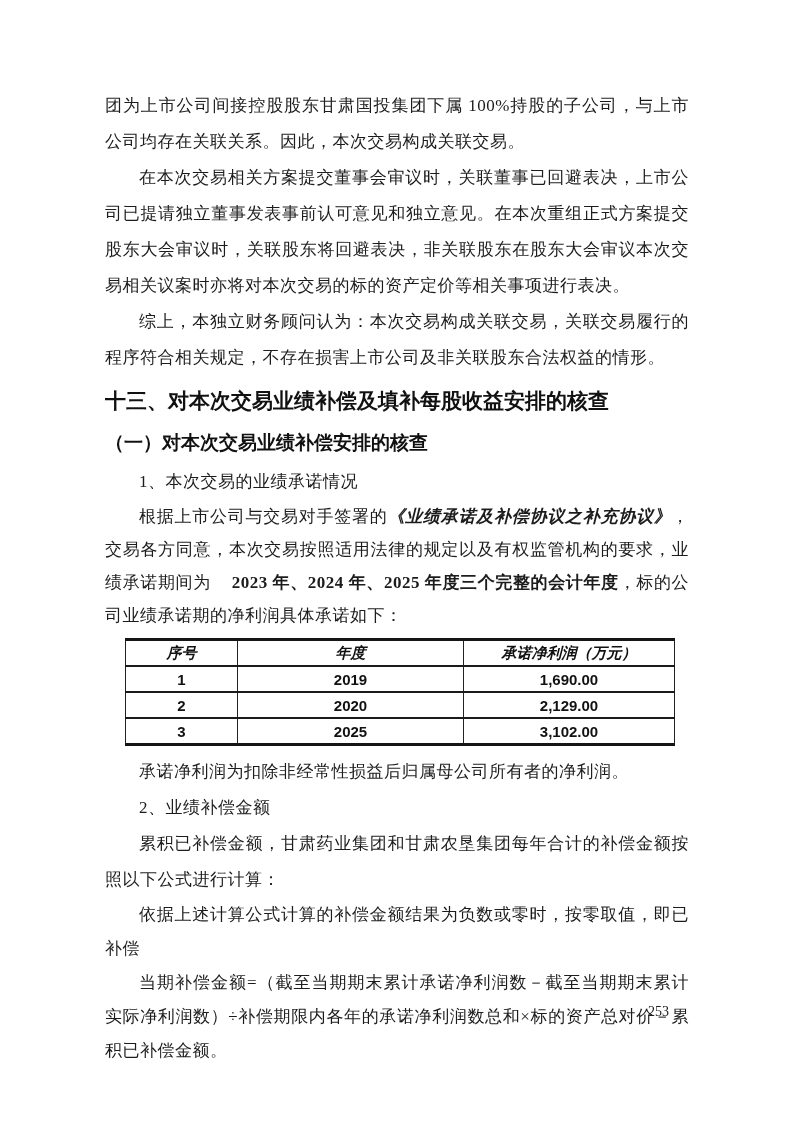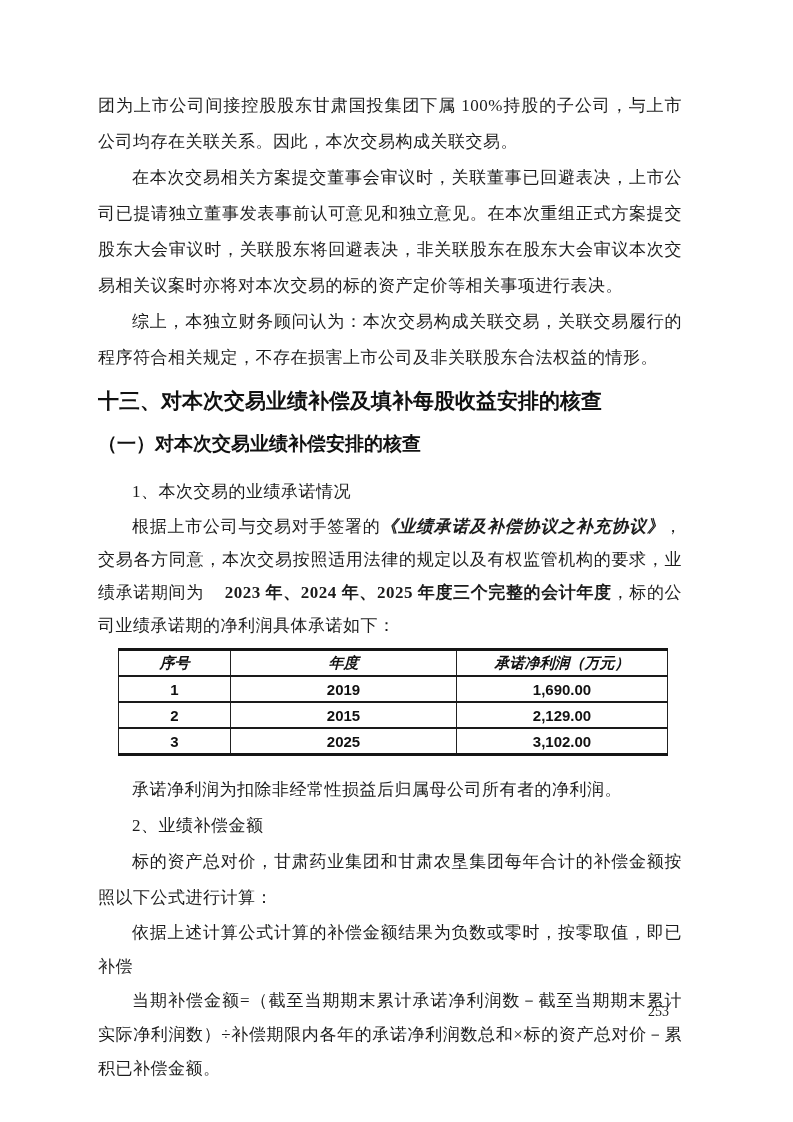--- a/index.html
+++ b/index.html
@@ -11,21 +11,21 @@
     position: relative;
     width: 793px;
     height: 1122px;
     background: #ffffff;
     overflow: hidden;
     font-family: "Liberation Serif", "DejaVu Serif", serif;
     color: #1c1c1c;
   }
   .content {
     position: absolute;
-    left: 98px;
+    left: 105px;
     top: 88px;
     width: 584px;
   }
   p.body-text {
     margin: 0;
     font-size: 17px;
     line-height: 36px;
     text-align: justify;
     letter-spacing: 0.5px;
   }
@@ -41,37 +41,37 @@
   h1.sec {
     margin: 10px 0 0 0;
     font-family: Liberation Sans, sans-serif;
     font-weight: bold;
     font-size: 21px;
     line-height: 30px;
     color: #111;
   }
   h2.subsec {
     margin: 14px 0 0 0;
-    font-family: Liberation Sans, sans-serif;
+    font-family: Liberation Mono, monospace;
     font-weight: bold;
     font-size: 19px;
     line-height: 28px;
     color: #111;
   }
   .agreement-title {
     font-weight: bold;
     font-style: italic;
   }
   .bold-run {
     font-weight: bold;
     margin-left: 16px;
   }
   table.commit {
     border-collapse: collapse;
-    margin: 6px 0 16px 20px;
+    margin: 6px 0 8px 20px;
     width: 549px;
     table-layout: fixed;
     border-top: 3px solid #151515;
     border-bottom: 3px solid #151515;
     border-left: 1px solid #222;
     border-right: 1px solid #222;
   }
   table.commit col.c1 { width: 112px; }
   table.commit col.c2 { width: 226px; }
   table.commit col.c3 { width: 211px; }
@@ -116,21 +116,21 @@
     <p class="body-text">团为上市公司间接控股股东甘肃国投集团下属 100%持股的子公司，与上市公司均存在关联关系。因此，本次交易构成关联交易。</p>
 
     <p class="body-text indent">在本次交易相关方案提交董事会审议时，关联董事已回避表决，上市公司已提请独立董事发表事前认可意见和独立意见。在本次重组正式方案提交股东大会审议时，关联股东将回避表决，非关联股东在股东大会审议本次交易相关议案时亦将对本次交易的标的资产定价等相关事项进行表决。</p>
 
     <p class="body-text indent">综上，本独立财务顾问认为：本次交易构成关联交易，关联交易履行的程序符合相关规定，不存在损害上市公司及非关联股东合法权益的情形。</p>
 
     <h1 class="sec">十三、对本次交易业绩补偿及填补每股收益安排的核查</h1>
 
     <h2 class="subsec">（一）对本次交易业绩补偿安排的核查</h2>
 
-    <p class="body-text indent" style="margin-top:16px;">1、本次交易的业绩承诺情况</p>
+    <p class="body-text indent" style="margin-top:6px;">1、本次交易的业绩承诺情况</p>
 
     <p class="body-text indent tight"><span>根据上市公司与交易对手签署的</span><span class="agreement-title">《业绩承诺及补偿协议之补充协议》</span><span>，交易各方同意，本次交易按照适用法律的规定以及有权监管机构的要求，业绩承诺期间为 </span><span class="bold-run">2023 年、2024 年、2025 年度三个完整的会计年度</span><span>，标的公司业绩承诺期的净利润具体承诺如下：</span></p>
 
     <table class="commit">
       <colgroup>
           <col class="c1">
           <col class="c2">
           <col class="c3">
         </colgroup>
       <tbody>
@@ -139,36 +139,36 @@
         <th>年度</th>
         <th>承诺净利润（万元）</th>
       </tr>
       <tr>
         <td>1</td>
         <td>2019</td>
         <td>1,690.00</td>
       </tr>
       <tr>
         <td>2</td>
-        <td>2015</td>
+        <td>2020</td>
         <td>2,129.00</td>
       </tr>
       <tr>
         <td>3</td>
         <td>2025</td>
         <td>3,102.00</td>
       </tr>
     </tbody>
       </table>
 
     <p class="body-text indent" style="margin-top:8px;">承诺净利润为扣除非经常性损益后归属母公司所有者的净利润。</p>
 
     <p class="body-text indent">2、业绩补偿金额</p>
 
-    <p class="body-text indent">标的资产总对价，甘肃药业集团和甘肃农垦集团每年合计的补偿金额按照以下公式进行计算：</p>
+    <p class="body-text indent">累积已补偿金额，甘肃药业集团和甘肃农垦集团每年合计的补偿金额按照以下公式进行计算：</p>
 
     <p class="body-text indent formula">依据上述计算公式计算的补偿金额结果为负数或零时，按零取值，即已补偿</p>
 
     <p class="body-text indent formula">当期补偿金额=（截至当期期末累计承诺净利润数－截至当期期末累计实际净利润数）÷补偿期限内各年的承诺净利润数总和×标的资产总对价－累积已补偿金额。</p>
 
   </div>
 
   <div class="page-number">253</div>
 </div>
 

